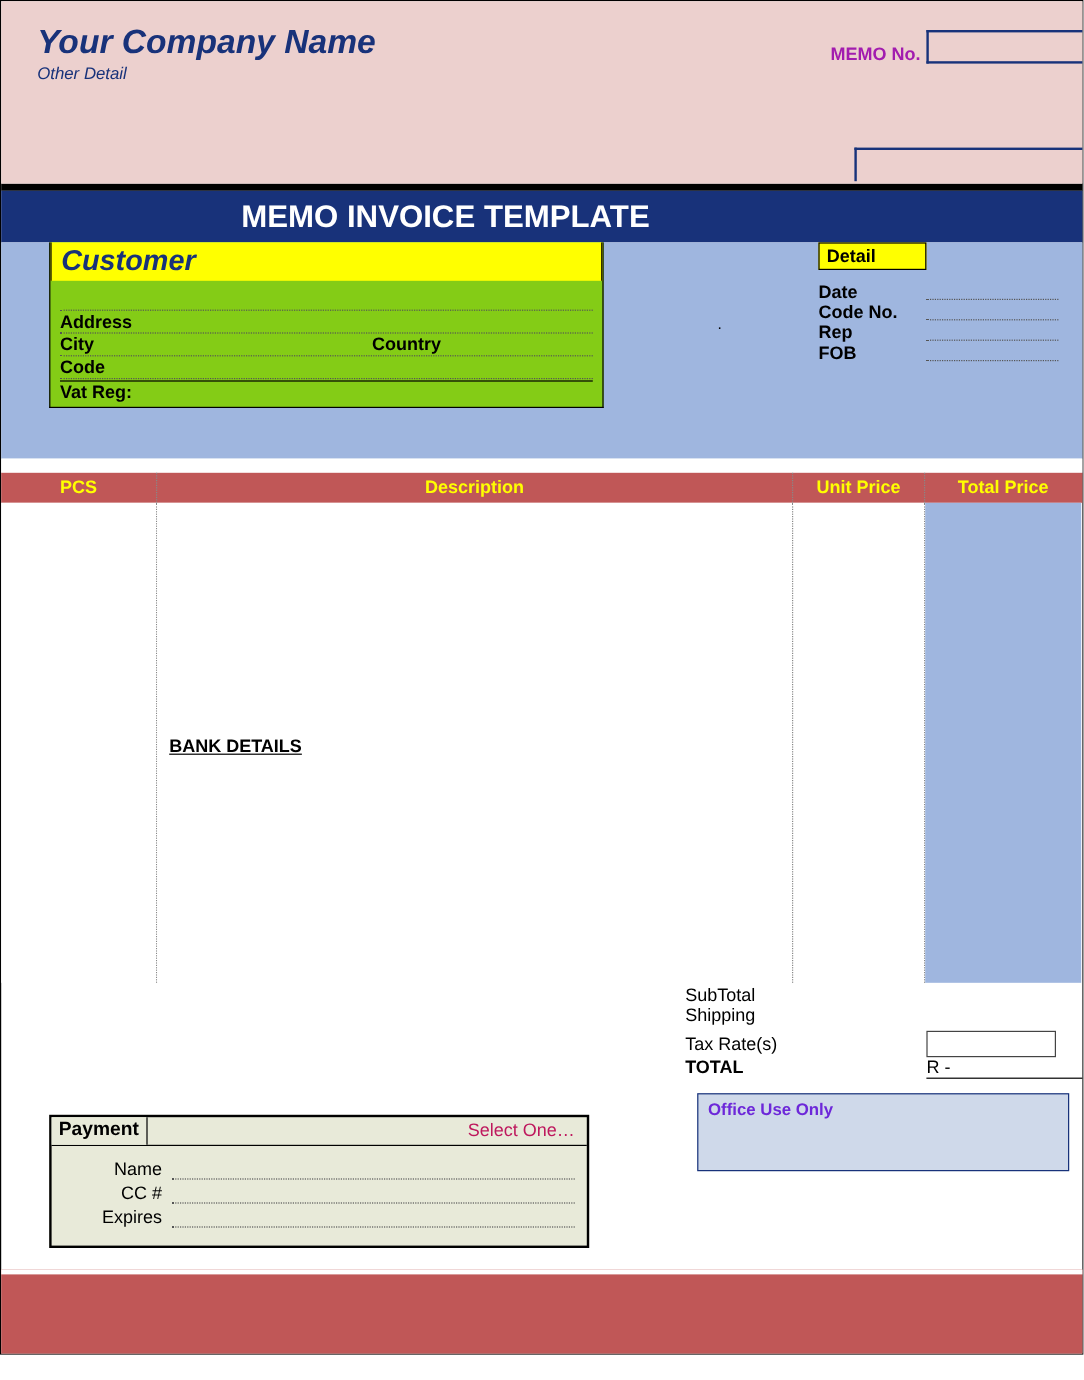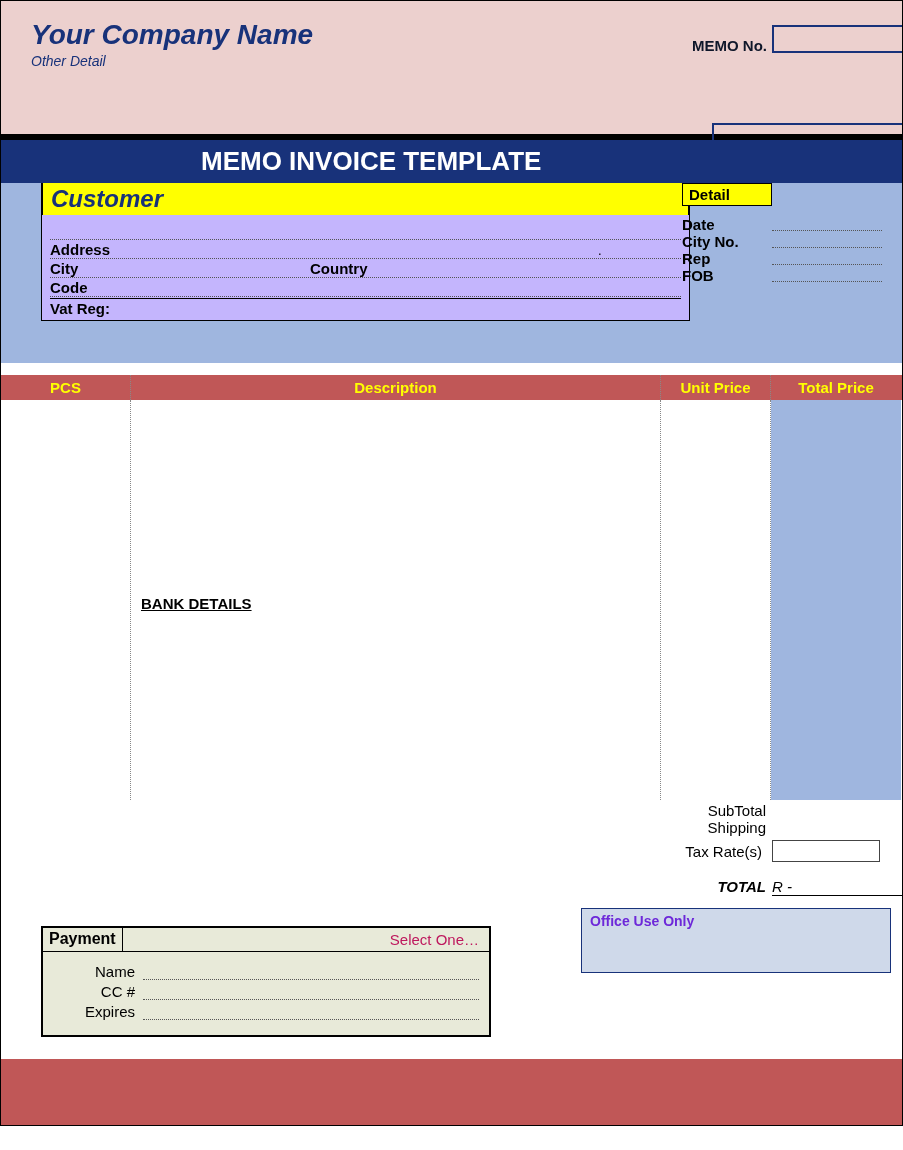--- a/index.html
+++ b/index.html
@@ -1,28 +1,28 @@
 <!DOCTYPE html>
 <html><head>
 <meta charset="utf-8">
 <style>
 * { box-sizing: border-box; margin: 0; padding: 0; }
 body { font-family: Arial, sans-serif; font-size: 14px; background: #fff; width: 903px; }
 .container { width: 903px; border: 1px solid #000; }
-.header { background: #ecd0ce; padding: 18px 30px 30px 30px; position: relative; height: 133px; }
+.header { background: #ecd0ce; padding: 18px 30px 30px 30px; position: relative; height: 152px; }
 .company-name { color: #18327a; font-size: 28px; font-weight: bold; font-style: italic; }
 .other-detail { color: #18327a; font-style: italic; font-size: 14px; margin-top:2px; }
 .your-address { color: #18327a; font-style: italic; font-size: 14px; margin-top: 28px; }
-.memo-no-label { position: absolute; right: 135px; top: 36px; color: #0f172a; font-weight: bold; font-size: 15px; }
+.memo-no-label { position: absolute; right: 135px; top: 36px; color: #a21caf; font-weight: bold; font-size: 15px; }
 .memo-no-box { position: absolute; right: 0; top: 24px; width: 130px; height: 28px; border: 2px solid #18327a; border-right:none; }
 .memo-box2 { position: absolute; right: 0; top: 122px; width: 190px; height: 28px; border: 2px solid #18327a; border-right:none; border-bottom:none;}
 .hr1 { height: 6px; background: #000; }
 .title-bar { background: #18327a; color: #fff; font-size: 26px; font-weight: bold; padding: 6px 0 6px 200px; }
 .blue-section { background: #9fb6df; padding: 0 0 8px 0; position: relative; height:180px; }
-.customer-block { background: #c4b5fd; margin-left: 40px; width: 649px; border:1px solid #000; border-top:none;}
+.customer-block { background: #84cc16; margin-left: 40px; width: 462px; border:1px solid #000; border-top:none;}
 .customer-header { background: #ffff00; color: #18327a; font-size: 24px; font-weight: bold; font-style: italic; padding: 2px 8px; border:1px solid #000; border-bottom:none; border-top:none;}
 .customer-body { padding: 6px 8px 2px 8px; font-size:15px; }
 .cust-row { display:flex; border-bottom:1px dotted #555; margin:1px 0;}
 .cust-row .lbl { font-weight:bold; width:90px; flex-shrink:0;}
 .cust-row .lbl2 { font-weight:bold; width:80px;}
 .cust-row-solid {border-top:1px solid #000; font-weight:bold; padding:1px 0;}
 .period {position:absolute; left:597px; top:60px; font-size:13px;}
 .detail-block { position:absolute; right:20px; top:0; width:200px; }
 .detail-header { background:#ffff00; border:1px solid #000; font-weight:bold; padding:2px 6px; width:90px; font-size:15px;}
 .detail-body { margin-top:10px; font-size:15px;}
@@ -38,21 +38,21 @@
 .items-body{display:flex;height:400px;}
 .ib-pcs{width:130px;border-right:1px dotted #888;background:#fff;}
 .ib-desc{width:530px;border-right:1px dotted #888;background:#fff;position:relative;}
 .ib-unit{width:110px;border-right:1px dotted #888;background:#fff;}
 .ib-total{width:130px;background:#9fb6df;}
 .bank-details{position:absolute;top:195px;left:10px;font-weight:bold;text-decoration:underline;font-size:15px;text-align:center;}
 .summary{display:flex;}
 .sum-left{width:570px;padding:30px 0 0 40px;}
 .sum-right{flex:1;padding-top:2px;}
 .sum-row{display:flex;font-size:15px;}
-.sum-lbl{flex:1;text-align:right;padding-right:6px;}
+.sum-lbl{flex:1;text-align:left;padding-right:6px;}
 .sum-val{width:130px;}
 .tax-box{border:1px solid #444;height:22px;width:108px;}
 .total-row .sum-lbl{font-weight:bold;}
 .total-row .sum-val{border-bottom:1px solid #000;}
 .payment-box{border:2px solid #000;width:450px; background:#e8ead9;}
 .payment-header{display:flex;border-bottom:1px solid #000;text-align:right;}
 .payment-title{border-right:1px solid #000;font-weight:bold;font-size:16px;padding:2px 6px;background:#e8ead9;}
 .payment-select{padding:3px 10px;color:#be185d;font-size:15px;flex:1;}
 .payment-body{padding:8px 10px 12px 10px;font-size:15px;}
 .pay-row{display:flex;margin:3px 0;}
@@ -99,21 +99,21 @@
     </div>
     <div class="period">.</div>
     <div class="detail-block">
       <div class="detail-header">Detail</div>
       <div class="detail-body">
         <div class="detail-row">
             <span class="dlbl">Date</span>
             <span class="dline"></span>
           </div>
         <div class="detail-row">
-            <span class="dlbl">City No.</span>
+            <span class="dlbl">Code No.</span>
             <span class="dline"></span>
           </div>
         <div class="detail-row">
             <span class="dlbl">Rep</span>
             <span class="dline"></span>
           </div>
         <div class="detail-row">
             <span class="dlbl">FOB</span>
             <span class="dline"></span>
           </div>
@@ -147,21 +147,21 @@
         </div>
       <div class="sum-row">
           <span class="sum-lbl">Shipping</span>
           <span class="sum-val"></span>
         </div>
       <div class="sum-row" style="align-items:center;margin-top:4px;">
           <span class="sum-lbl" style="padding-right:10px;">Tax Rate(s)</span>
           <span class="tax-box"></span>
           <span style="width:22px;"></span>
         </div>
-      <div class="sum-row total-row" style="margin-top:16px;font-style:italic;">
+      <div class="sum-row total-row" style="margin-top:0;">
           <span class="sum-lbl">TOTAL</span>
           <span class="sum-val">R                  -</span>
         </div>
     </div>
   </div>
 
   <div class="bottom-area">
     <div class="bottom-left">
       <div class="payment-box">
         <div class="payment-header">

